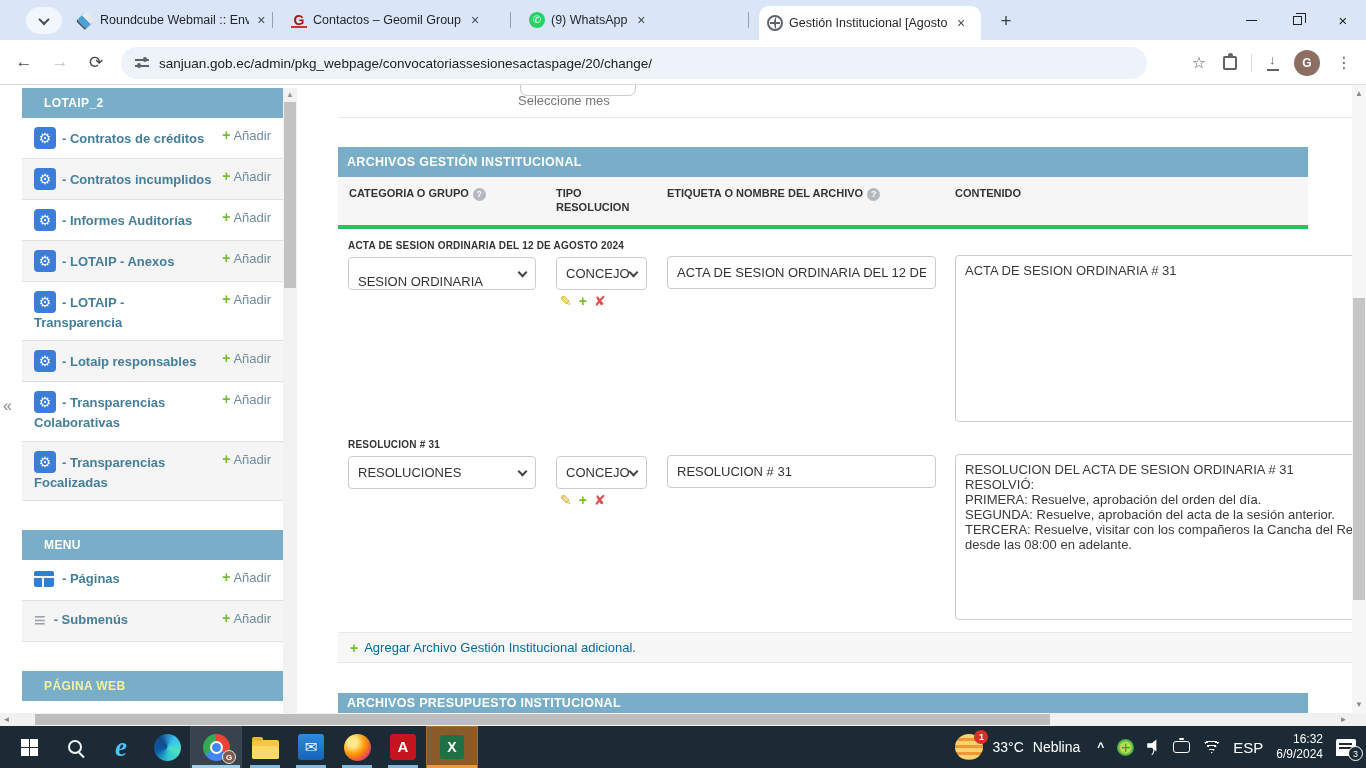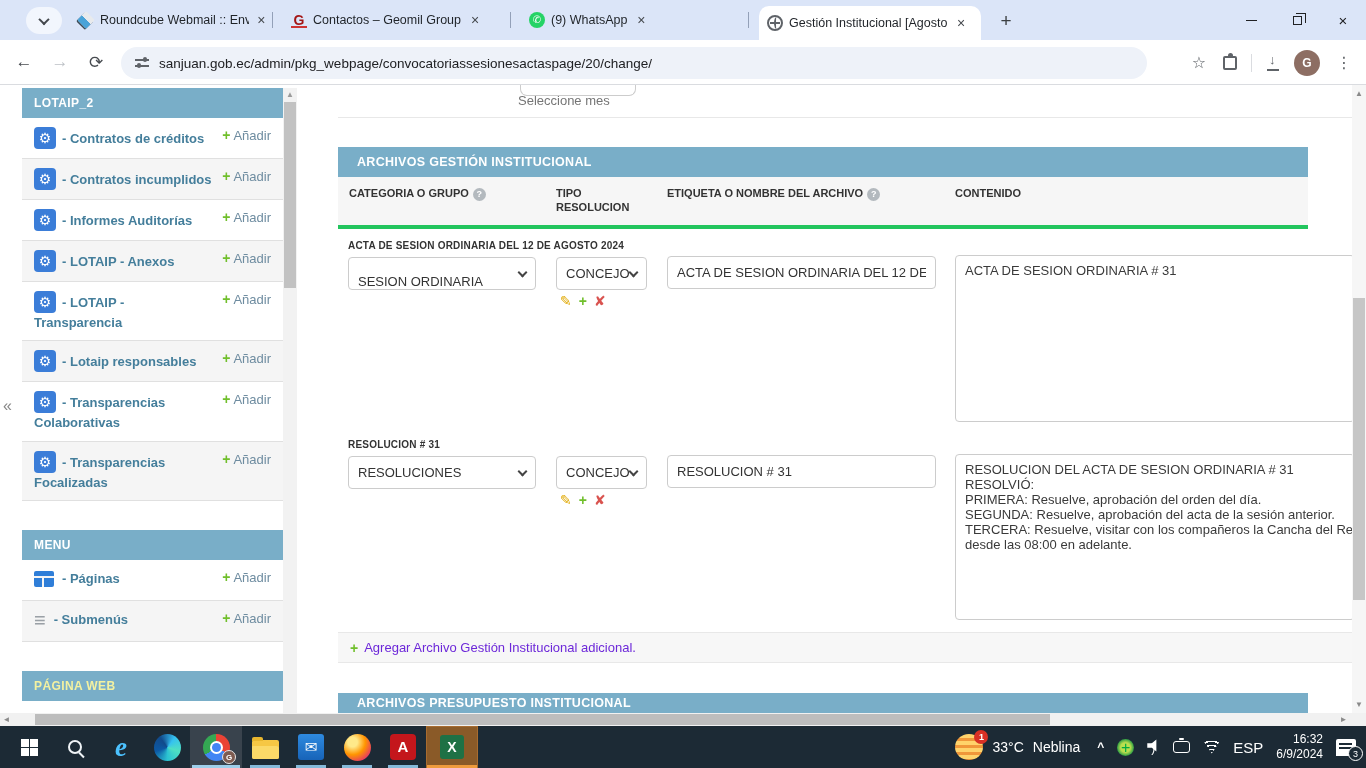--- a/index.html
+++ b/index.html
@@ -48,21 +48,21 @@
   .dl-ico::before { content:"↓"; position:absolute; top:-4px; left:3px; font-size:13px; color:#5f6368; font-weight:bold; }
   .dl-ico::after { content:""; position:absolute; bottom:-1px; left:1px; width:12px; height:2px; background:#5f6368; }
   .avatar { width:26px; height:26px; border-radius:50%; background:#8d6e63; color:#fff; font-size:12px; font-weight:bold; display:flex; align-items:center; justify-content:center; }
 
   
   .page { position:absolute; top:85px; left:0; width:1366px; height:628px; background:#fff; overflow:hidden; }
   .collapse { position:absolute; left:3px; top:312px; color:#888; font-size:16px; }
 
   
   .sidebar { position:absolute; left:22px; top:3px; width:261px; }
-  .sb-head { height:30px; background:#79aec8; color:#fff; font-size:12px; font-weight:bold; letter-spacing:.4px; display:flex; align-items:center; padding:0 12px; }
+  .sb-head { height:30px; background:#79aec8; color:#fff; font-size:12px; font-weight:bold; letter-spacing:.4px; display:flex; align-items:center; padding:0 22px; }
   .sb-head.yellow { color:#f3f1a1; }
   .sb-item { position:relative; padding:9px 12px 9px 12px; border-bottom:1px solid #e0e0e0; background:#fff; min-height:41px; }
   .sb-item.alt { background:#f5f5f5; }
   .sb-item .gearbox { display:inline-block; vertical-align:middle; width:22px; height:22px; background:#3b7dd8; border-radius:4px; color:#fff; font-size:14px; text-align:center; line-height:22px; margin-right:6px; }
   .sb-label { color:#447e9b; font-weight:bold; font-size:13px; line-height:17px; vertical-align:middle; }
   .addlink { position:absolute; right:12px; top:9px; font-size:13px; color:#6e8ca0; white-space:nowrap; }
   .addlink b { color:#70bf2b; font-weight:bold; margin-right:3px; font-size:14px; }
   .sb-gap { height:29px; background:#fff; }
   .pages-ico { display:inline-block; vertical-align:middle; width:20px; height:16px; background:#2f7ed8; position:relative; margin-right:8px; border-radius:2px; }
   .pages-ico::before { content:""; position:absolute; left:0; right:0; top:5px; height:2px; background:#f5f5f5; }
@@ -73,40 +73,40 @@
   .sb-scroll { position:absolute; left:283px; top:3px; width:14px; height:625px; background:#f2f2f2; }
   .sb-scroll .arr { position:absolute; left:0; width:14px; height:13px; color:#9b9b9b; font-size:8px; text-align:center; line-height:13px; }
   .sb-thumb { position:absolute; left:1px; top:14px; width:12px; height:186px; background:#c2c2c2; }
 
   
   .main { position:absolute; left:338px; top:0; width:1028px; height:628px; }
   .partial-input { position:absolute; left:182px; top:0; width:116px; height:11px; border:1px solid #ccc; border-top:none; border-radius:0 0 7px 7px; background:#fff; }
   .month-hint { position:absolute; left:180px; top:8px; font-size:13px; color:#757575; }
   .topline { position:absolute; left:0; top:32px; width:1014px; height:1px; background:#e8e8e8; }
 
-  .sec-head { position:absolute; left:0; width:970px; height:30px; background:#79aec8; color:#fff; font-weight:bold; font-size:12.5px; letter-spacing:.3px; line-height:30px; padding:0 19px; white-space:nowrap; overflow:hidden; }
+  .sec-head { position:absolute; left:0; width:970px; height:30px; background:#79aec8; color:#fff; font-weight:bold; font-size:12.5px; letter-spacing:.3px; line-height:30px; padding:0 9px; white-space:nowrap; overflow:hidden; }
   .colband { position:absolute; left:0; top:92px; width:970px; height:52px; background:#f6f6f6; border-bottom:4px solid #22c55e; }
   .colhead { position:absolute; top:9px; font-size:11px; font-weight:bold; color:#333; line-height:14px; }
   .qmark { display:inline-block; width:13px; height:13px; border-radius:50%; background:#b3b9be; color:#fff; font-size:9px; font-weight:bold; text-align:center; line-height:13px; vertical-align:middle; margin-left:4px; }
 
   .rowlabel { position:absolute; font-size:10px; font-weight:bold; color:#333; letter-spacing:.2px; white-space:nowrap; }
   .fld { position:absolute; border:1px solid #ccc; border-radius:4px; background:#fff; font-size:13px; color:#333; font-family:"Liberation Sans","DejaVu Sans",sans-serif; }
   .selbox { display:flex; align-items:center; padding:0 26px 0 9px; height:33px; }
   .selbox .selchev { position:absolute; right:9px; top:11px; width:7px; height:7px; border-right:2px solid #444; border-bottom:2px solid #444; transform:rotate(45deg); }
   .txtinput { height:33px; padding:0 9px; line-height:31px; white-space:nowrap; overflow:hidden; width:100%; }
   input.fld { line-height:normal; }
   textarea.fld { resize:none; overflow:hidden; white-space:pre; padding:7px 9px; line-height:15px; font-size:13px; color:#3a3a3a; }
   .rowicons { position:absolute; display:flex; gap:7px; font-size:14px; }
   .ic-pencil { color:#e0a800; }
   .ic-plus { color:#70bf2b; font-weight:bold; }
   .ic-del { color:#d9534f; font-weight:bold; }
 
   .addrow { position:absolute; left:0; top:547px; width:1014px; height:31px; background:#f7f7f7; border-top:1px solid #e8e8e8; border-bottom:1px solid #e8e8e8; display:flex; align-items:center; padding-left:12px; font-size:13px; }
   .addrow b { color:#70bf2b; margin-right:6px; font-size:14px; }
-  .addrow span { color:#6d28d9; }
+  .addrow span { color:#0369a1; }
 
   
   .vscroll { position:absolute; right:0; top:0; width:14px; height:628px; background:#f6f6f6; }
   .vscroll .arr { position:absolute; right:0; width:14px; height:13px; color:#8a8a8a; font-size:8px; text-align:center; line-height:13px; }
   .v-thumb { position:absolute; left:1px; top:213px; width:12px; height:302px; background:#c6c6c6; }
   .hscroll { position:absolute; top:713px; left:0; width:1352px; height:13px; background:#f1f1f1; }
   .h-thumb { position:absolute; left:35px; top:1px; width:1015px; height:11px; background:#bdbdbd; }
   .hscroll .arr { position:absolute; top:0; width:13px; height:13px; color:#8a8a8a; font-size:8px; text-align:center; line-height:13px; }
   .scroll-corner { position:absolute; top:713px; right:0; width:14px; height:13px; background:#f1f1f1; }
 

